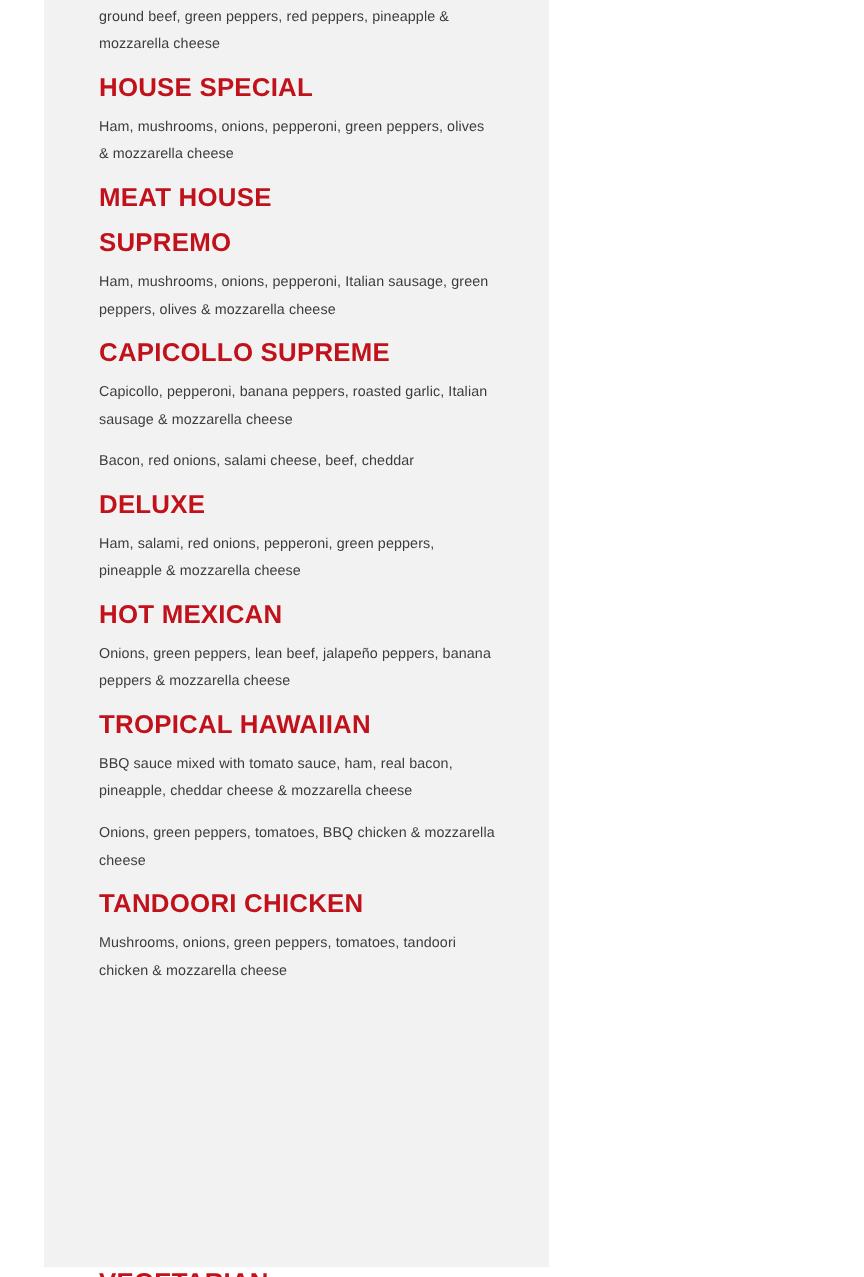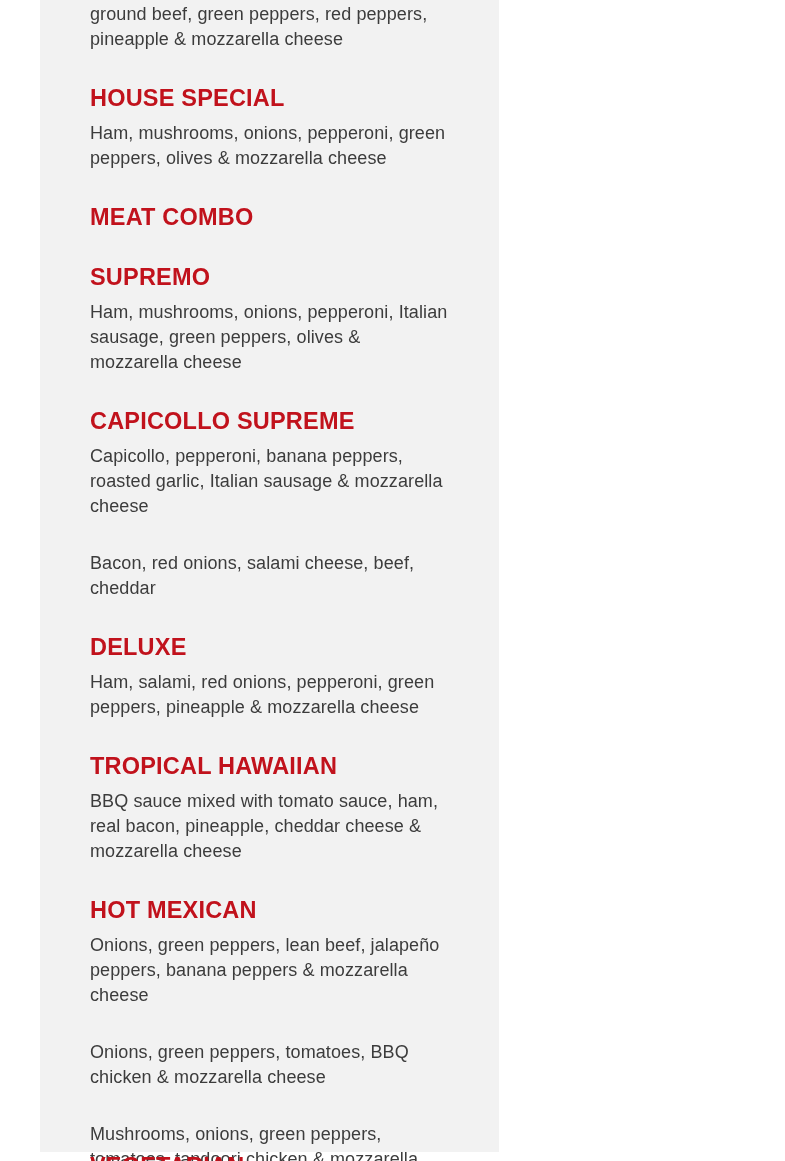--- a/index.html
+++ b/index.html
@@ -24,38 +24,38 @@
     top: 0;
     width: 459px;
     height: 1152px;
     background: #f2f2f2;
   }
   .menu-inner {
     padding: 0 49px 0 50px;
   }
   .item-desc {
     color: #3c3c3c;
-    font-size: 18px;
+    font-size: 13px;
     line-height: 25px;
     margin: 0;
     letter-spacing: 0.1px;
   }
   .item-title {
     color: #c1121c;
     font-size: 23.5px;
     font-weight: bold;
     letter-spacing: 0.2px;
     margin: 0;
     line-height: 28px;
   }
   .first-desc {
     padding-top: 2px;
   }
   .menu-item {
-    margin-top: 32px;
+    margin-top: 13px;
   }
   .menu-item .item-title {
     margin-bottom: 9px;
   }
   .clipped-title {
     color: #c1121c;
     font-size: 23.5px;
     font-weight: bold;
     letter-spacing: 0.2px;
     margin: 0;
@@ -75,21 +75,21 @@
     <div class="menu-inner">
 
       <p class="item-desc first-desc">ground beef, green peppers, red peppers, pineapple &amp; mozzarella cheese</p>
 
       <div class="menu-item">
         <h2 class="item-title">HOUSE SPECIAL</h2>
         <p class="item-desc">Ham, mushrooms, onions, pepperoni, green peppers, olives &amp; mozzarella cheese</p>
       </div>
 
       <div class="menu-item">
-        <h2 class="item-title">MEAT COMBO</h2>
+        <h2 class="item-title">MEAT HOUSE</h2>
       </div>
 
       <div class="menu-item">
         <h2 class="item-title">SUPREMO</h2>
         <p class="item-desc">Ham, mushrooms, onions, pepperoni, Italian sausage, green peppers, olives &amp; mozzarella cheese</p>
       </div>
 
       <div class="menu-item">
         <h2 class="item-title">CAPICOLLO SUPREME</h2>
         <p class="item-desc">Capicollo, pepperoni, banana peppers, roasted garlic, Italian sausage &amp; mozzarella cheese</p>
@@ -98,34 +98,35 @@
       <div class="menu-item">
         <p class="item-desc">Bacon, red onions, salami cheese, beef, cheddar</p>
       </div>
 
       <div class="menu-item">
         <h2 class="item-title">DELUXE</h2>
         <p class="item-desc">Ham, salami, red onions, pepperoni, green peppers, pineapple &amp; mozzarella cheese</p>
       </div>
 
       <div class="menu-item">
-        <h2 class="item-title">TROPICAL HAWAIIAN</h2>
-        <p class="item-desc">BBQ sauce mixed with tomato sauce, ham, real bacon, pineapple, cheddar cheese &amp; mozzarella cheese</p>
+        <h2 class="item-title">HOT MEXICAN</h2>
+        <p class="item-desc">Onions, green peppers, lean beef, jalapeño peppers, banana peppers &amp; mozzarella cheese</p>
       </div>
 
       <div class="menu-item">
-        <h2 class="item-title">HOT MEXICAN</h2>
-        <p class="item-desc">Onions, green peppers, lean beef, jalapeño peppers, banana peppers &amp; mozzarella cheese</p>
+        <h2 class="item-title">TROPICAL HAWAIIAN</h2>
+        <p class="item-desc">BBQ sauce mixed with tomato sauce, ham, real bacon, pineapple, cheddar cheese &amp; mozzarella cheese</p>
       </div>
 
       <div class="menu-item">
         <p class="item-desc">Onions, green peppers, tomatoes, BBQ chicken &amp; mozzarella cheese</p>
       </div>
 
       <div class="menu-item">
+        <h2 class="item-title">TANDOORI CHICKEN</h2>
         <p class="item-desc">Mushrooms, onions, green peppers, tomatoes, tandoori chicken &amp; mozzarella cheese</p>
       </div>
 
     </div>
   </div>
 
   <div class="clipped-title">VEGETARIAN</div>
 </div>
 
 </body></html>

